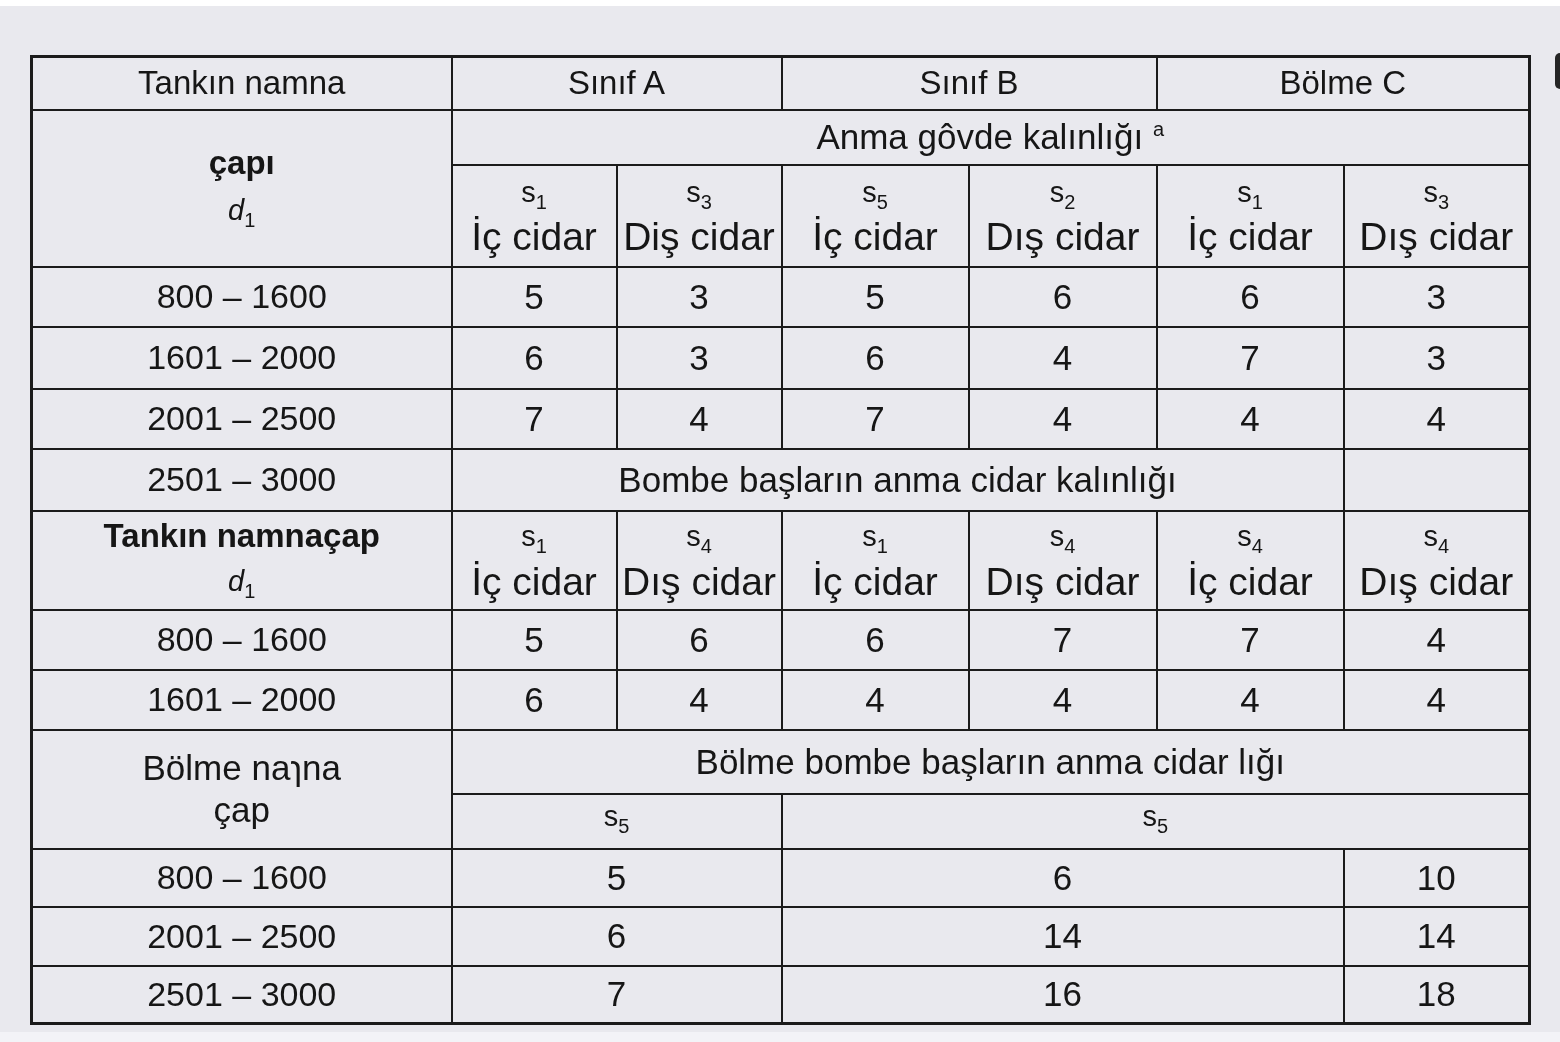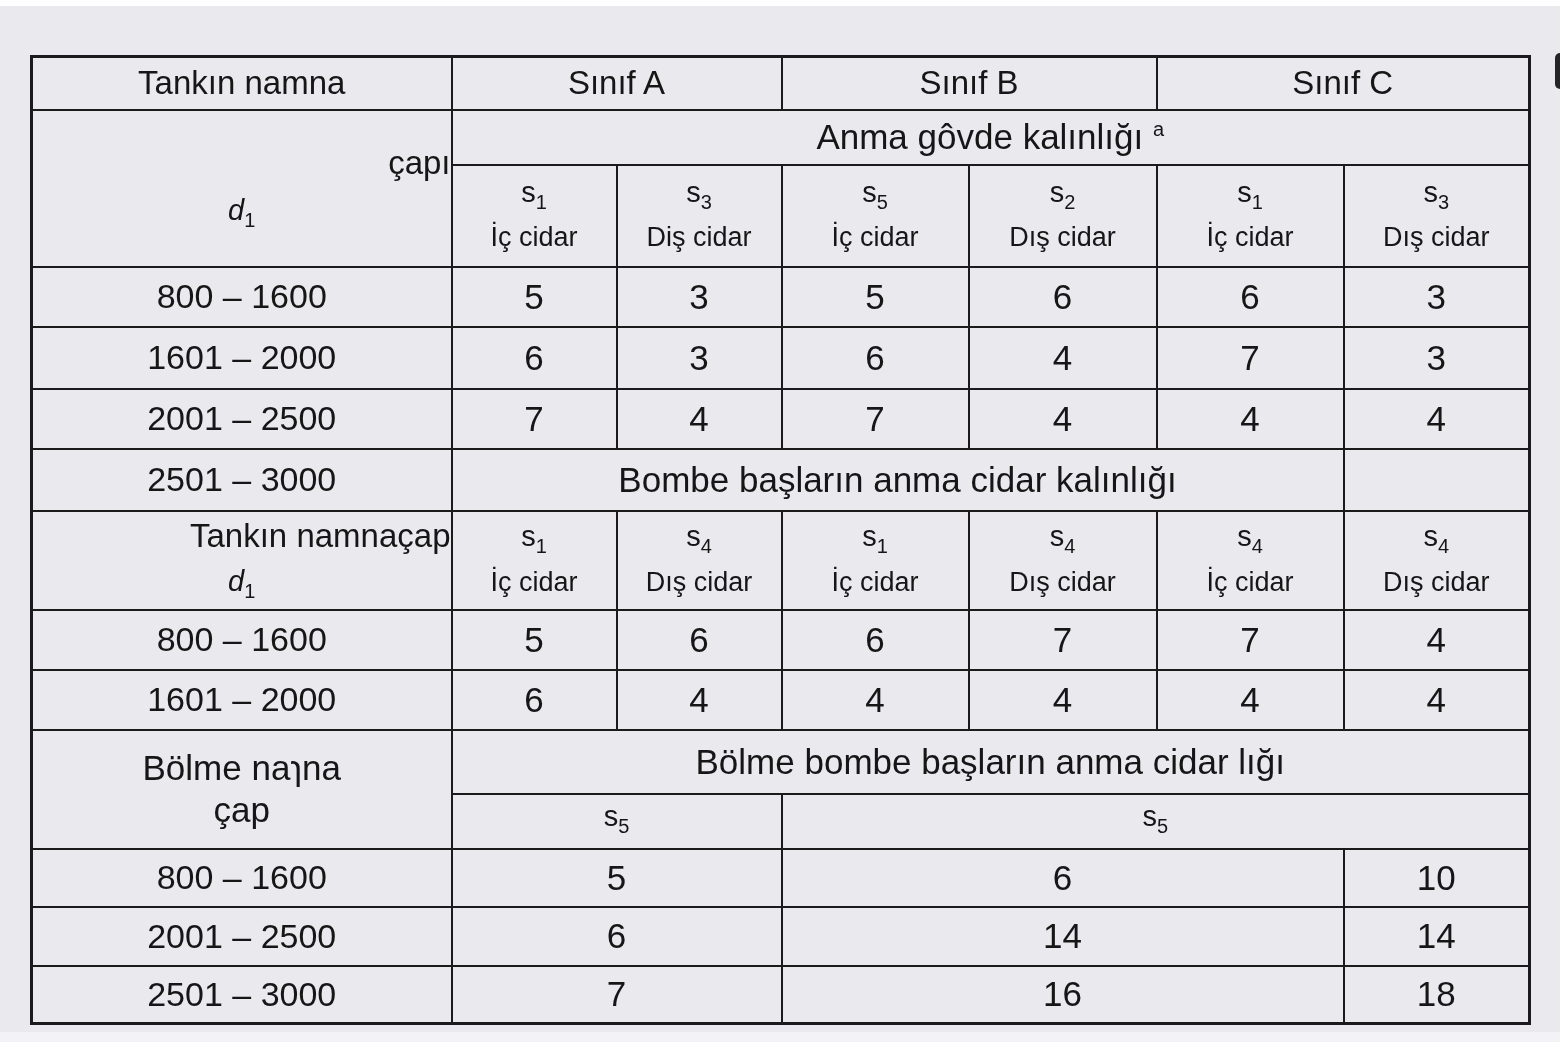--- a/index.html
+++ b/index.html
@@ -24,28 +24,28 @@
     border: 3px solid #1b1b1b;
   }
   .spec td, .spec th {
     border: 2px solid #1b1b1b;
     text-align: center;
     vertical-align: middle;
     padding: 0;
     background: #e9e9ee;
     font-weight: normal;
   }
-  .bold-head { font-weight: normal; font-size: 33px; text-align: right; }
+  .bold-head { font-weight: bold; font-size: 33px; }
   .big-title { font-size: 35px; border-radius: 20px; }
   .big-title sup { font-size: 20px; vertical-align: super; }
   .range { font-size: 34px; }
   .val { font-size: 35px; }
   .sline { font-size: 29px; line-height: 34px; }
   .sline sub { font-size: 20px; }
-  .cidar { font-size: 27px; line-height: 38px; }
+  .cidar { font-size: 39px; line-height: 38px; }
   .dline { font-size: 29px; font-style: italic; }
   .dline sub { font-size: 20px; font-style: normal; }
   .corner-top { vertical-align: top; padding-top: 10px; }
   .corner-top .dline { margin-top: 12px; }
   .sec2-corner .dline { margin-top: 10px; }
   .sec3-line { font-size: 35px; line-height: 42px; }
   .bombe-cell { font-size: 35px; padding-left: 170px; }
 
   
   tr.r1  { height: 53px; }
@@ -77,21 +77,21 @@
         <col style="width:188px">
         <col style="width:187px">
         <col style="width:186px">
     </colgroup>
 
     <tbody>
         <tr class="r1">
       <th class="bold-head">Tankın namna</th>
       <th class="bold-head" colspan="2">Sınıf A</th>
       <th class="bold-head" colspan="2">Sınıf B</th>
-      <th class="bold-head" colspan="2">Sınıf C</th>
+      <th class="bold-head" colspan="2">Bölme C</th>
     </tr>
 
     <tr class="r2">
       <td rowspan="2" class="corner-top">
         <div class="bold-head">çapı</div>
         <div class="dline"><span>d</span><sub>1</sub></div>
       </td>
       <td colspan="6" class="big-title">
         <span>Anma gôvde kalınlığı</span>
         <sup>a</sup>

